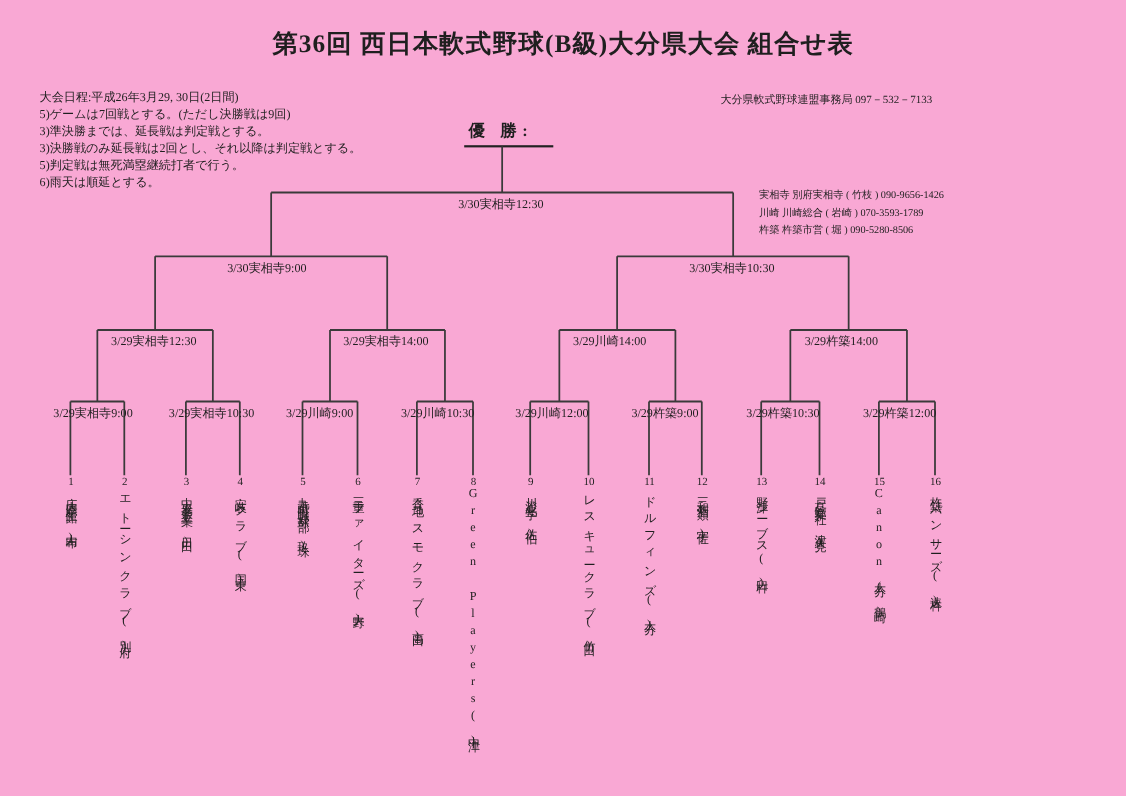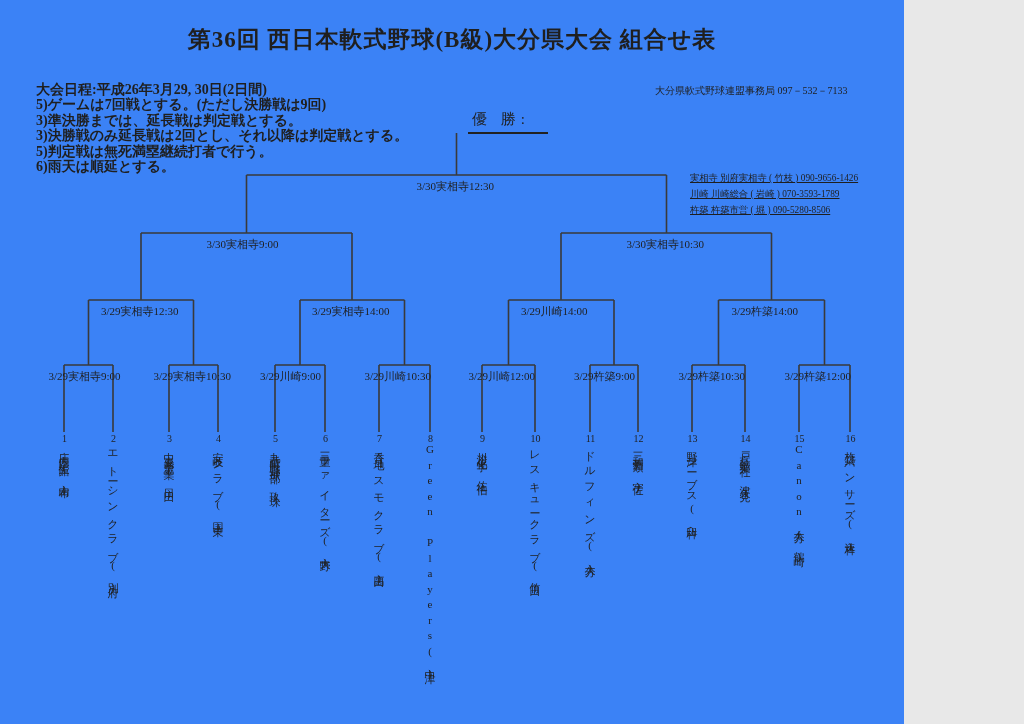--- a/index.html
+++ b/index.html
@@ -1,41 +1,40 @@
 <!DOCTYPE html>
 <html lang="ja"><head>
 <meta charset="utf-8">
 <style>
   html,body{margin:0;padding:0;background:#e8e8e8;}
   .page{
     position:relative;
-    width:904px;height:724px;
-    background:#3b82f6;
+    width:1024px;height:724px;
+    background:#f9a8d4;
     font-family:"Liberation Serif","DejaVu Serif",serif;
     color:#1f1f1f;
     overflow:hidden;
   }
   .title{
     position:absolute;top:24px;left:0;width:100%;
     text-align:center;font-size:23px;font-weight:bold;
     letter-spacing:1px;margin:0;
   }
-  .rules{position:absolute;left:36px;top:82px;font-size:14px;line-height:15.4px;font-weight:bold;}
+  .rules{position:absolute;left:36px;top:82px;font-size:11px;line-height:15.4px;}
   .rules div{white-space:nowrap;}
   .contact-office{position:absolute;left:655px;top:84px;font-size:10px;white-space:nowrap;}
   .contact-rain{position:absolute;left:683px;top:112px;font-size:9.5px;line-height:16px;}
   .contact-venues{position:absolute;left:690px;top:170px;font-size:9.3px;line-height:16px;}
-  .contact-venues div{white-space:nowrap;text-decoration:underline;}
+  .contact-venues div{white-space:nowrap;}
   .champion{
     position:absolute;left:422px;top:110px;
-    font-size:15px;font-weight:normal;letter-spacing:5px;
+    font-size:15px;font-weight:bold;letter-spacing:5px;
     padding:0 18px 3px 4px;
     border-bottom:2px solid #222;
     white-space:nowrap;
-    margin-left:46px;
   }
   .bracket-svg{position:absolute;left:0;top:0;}
   .match{
     position:absolute;
     width:80px;
     transform:translateX(-50%);
     display:flex;flex-direction:row;align-items:center;
     font-size:11px;line-height:14.8px;
     text-align:center;white-space:nowrap;
   }

